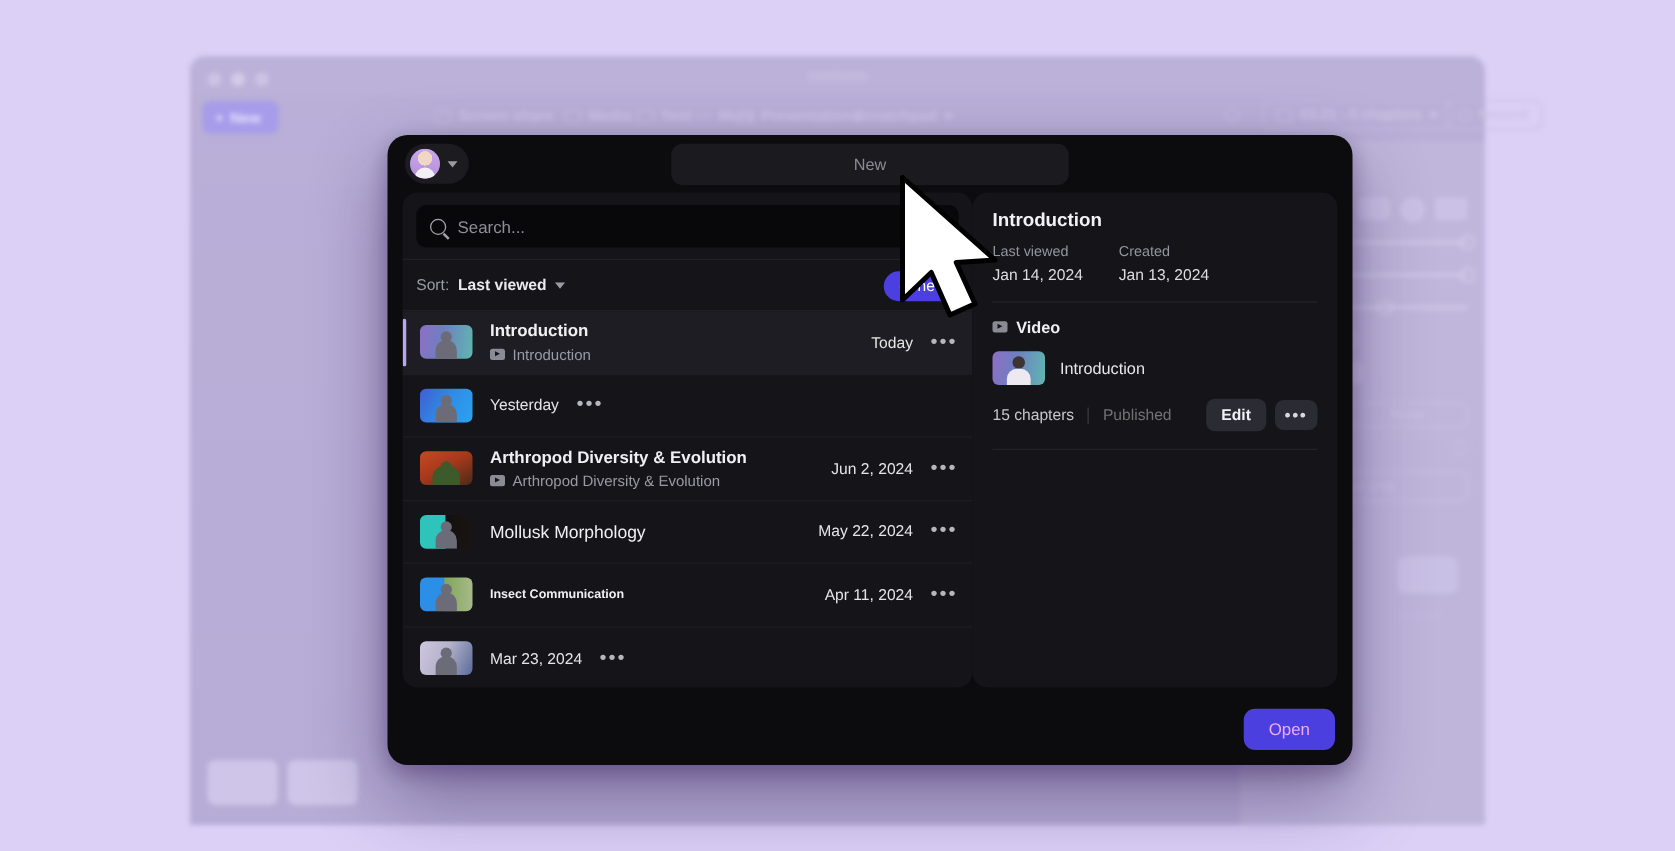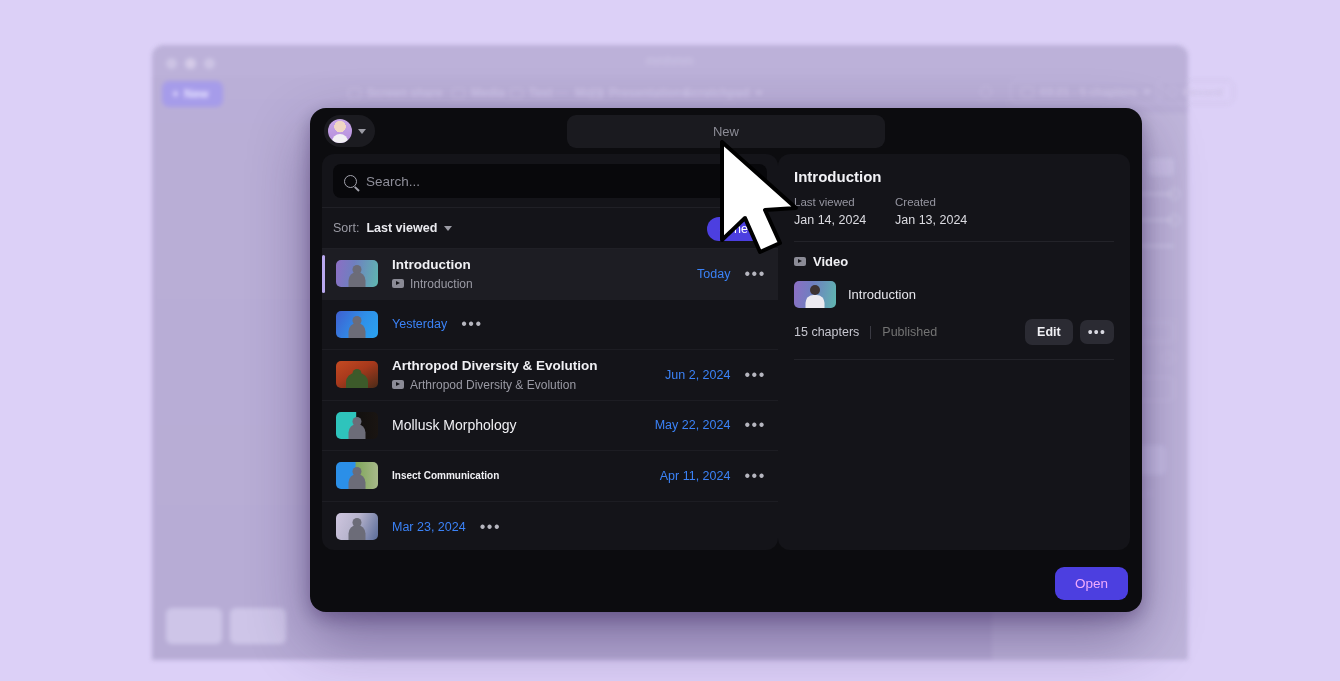--- a/index.html
+++ b/index.html
@@ -93,21 +93,21 @@
   .bg-sp-sel { width: 96px; height: 20px; border: 1px solid #cbc1e6; border-radius: 5px; font-size: 11px; color: #cec4e6; display:flex; align-items:center; justify-content:center;}
   .bg-sp-swatchrow { display: flex; gap: 8px; margin-top: 6px; }
   .bg-sp-swatch { width: 48px; height: 30px; border-radius: 6px; background: #c9bfe6; }
   .bg-thumbs { position: absolute; left: 14px; bottom: 16px; display: flex; gap: 8px; }
   .bg-thumb { width: 56px; height: 36px; border-radius: 6px; background: #cec5e8; }
 
   
   #modal {
     position: absolute;
     left: 310px; top: 108px;
-    width: 832px; height: 504px;
+    width: 772px; height: 504px;
     background: #0c0c0f;
     border-radius: 16px;
     box-shadow: 0 26px 60px rgba(40,20,80,.42), 0 6px 18px rgba(30,10,60,.30);
     overflow: hidden;
     color: #e7e7ea;
   }
 
   
   #modal-header {
     position: relative;
@@ -261,21 +261,21 @@
   .vid-ico {
     width: 12px; height: 9px; border-radius: 2px;
     background: #8b8b96; position: relative; flex: none;
   }
   .vid-ico::after {
     content:""; position:absolute; left:4px; top:2px;
     border-left: 4px solid #141419;
     border-top: 2.5px solid transparent;
     border-bottom: 2.5px solid transparent;
   }
-  .row-date { font-size: 12.5px; color: #3b82f6; margin-right: 14px; white-space: nowrap; }
+  .row-date { font-size: 12.5px; color: #e5e5e5; margin-right: 14px; white-space: nowrap; }
   .dots { color: #b6b6bf; font-size: 16px; letter-spacing: 1.6px; line-height: 1; }
 
   
   #detail-pane {
     flex: 1;
     background: #141419;
     border-radius: 12px;
     padding: 14px 16px;
     overflow: hidden;
   }

